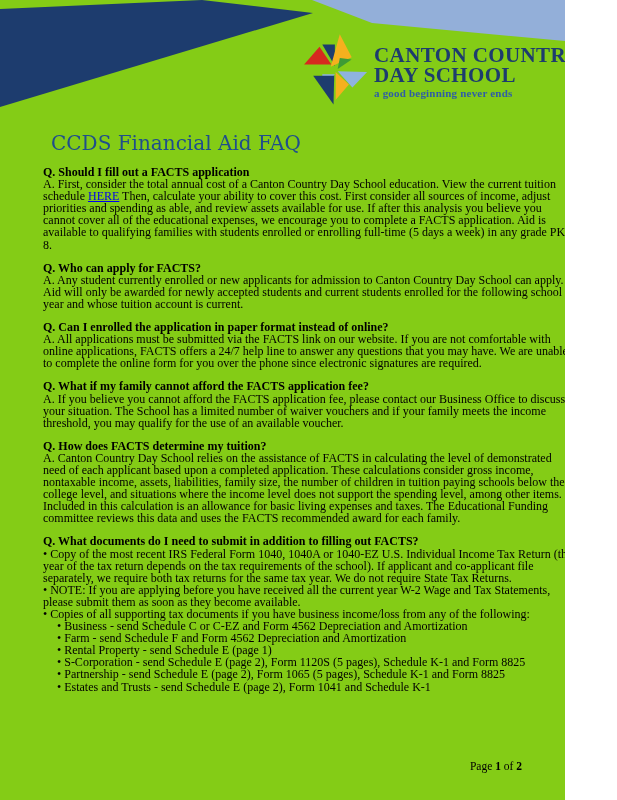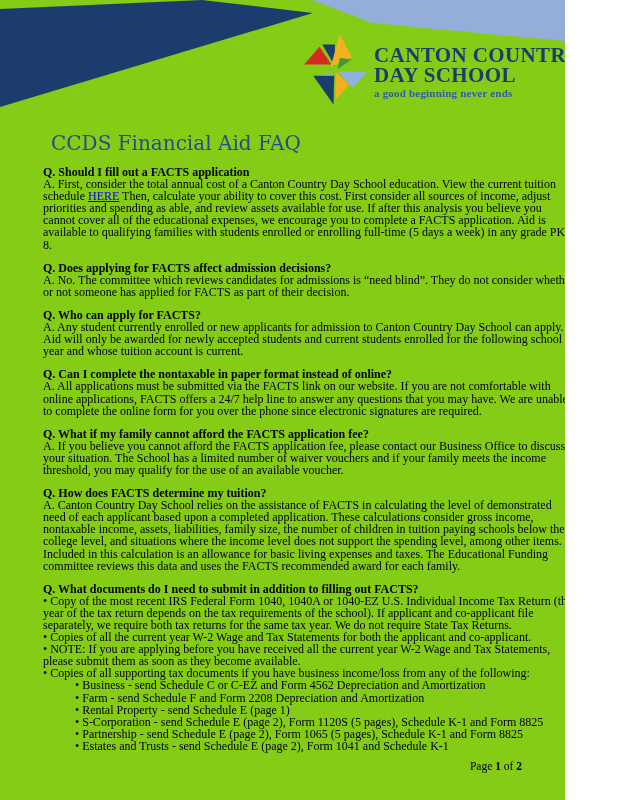--- a/index.html
+++ b/index.html
@@ -21,21 +21,21 @@
   .content{position:absolute;left:43px;top:131px;width:532px;}
   .title{
     font-family:"DejaVu Serif","Liberation Serif",serif; font-weight:normal;
     font-size:20px; line-height:24px; color:var(--title-navy); margin:0 0 11px 8px;
   }
   .faq{font-size:12px; line-height:12.1px;}
   .section{margin-bottom:11px;}
   .q{font-weight:bold;}
   .a{}
   .bullet{}
-  .bullet.lvl2{margin-left:32px;}
+  .bullet.lvl2{margin-left:14px;}
   a.link{color:var(--link-blue);text-decoration:underline;cursor:pointer;}
   .footer{
     position:absolute; right:43px; top:760px; font-size:11.5px; font-family:Liberation Serif, serif;
   }
   .footer b{font-weight:bold;}
 </style>
 </head>
 <body>
 
 <div class="page">
@@ -65,47 +65,42 @@
   </div>
 
   <div class="content">
     <h1 class="title">CCDS Financial Aid FAQ</h1>
     <div class="faq" id="faq">
         <div class="section">
           <div class="q">Q. Should I fill out a FACTS application</div>
           <div class="a">A. First, consider the total annual cost of a Canton Country Day School education. View the current tuition schedule <a class="link" href="#">HERE</a> Then, calculate your ability to cover this cost. First consider all sources of income, adjust priorities and spending as able, and review assets available for use. If after this analysis you believe you cannot cover all of the educational expenses, we encourage you to complete a FACTS application. Aid is available to qualifying families with students enrolled or enrolling full-time (5 days a week) in any grade PK-8.</div>
         </div>
         <div class="section">
-          <div class="q">Q. Does applying for FACTS affect admission decisions?</div>
-          <div class="a">A. No. The committee which reviews candidates for admissions is “need blind”. They do not consider whether or not someone has applied for FACTS as part of their decision.</div>
-        </div>
-        <div class="section">
           <div class="q">Q. Who can apply for FACTS?</div>
           <div class="a">A. Any student currently enrolled or new applicants for admission to Canton Country Day School can apply. Aid will only be awarded for newly accepted students and current students enrolled for the following school year and whose tuition account is current.</div>
         </div>
         <div class="section">
-          <div class="q">Q. Can I complete the nontaxable in paper format instead of online?</div>
+          <div class="q">Q. Can I enrolled the application in paper format instead of online?</div>
           <div class="a">A. All applications must be submitted via the FACTS link on our website. If you are not comfortable with online applications, FACTS offers a 24/7 help line to answer any questions that you may have. We are unable to complete the online form for you over the phone since electronic signatures are required.</div>
         </div>
         <div class="section">
           <div class="q">Q. What if my family cannot afford the FACTS application fee?</div>
           <div class="a">A. If you believe you cannot afford the FACTS application fee, please contact our Business Office to discuss your situation. The School has a limited number of waiver vouchers and if your family meets the income threshold, you may qualify for the use of an available voucher.</div>
         </div>
         <div class="section">
           <div class="q">Q. How does FACTS determine my tuition?</div>
           <div class="a">A. Canton Country Day School relies on the assistance of FACTS in calculating the level of demonstrated need of each applicant based upon a completed application. These calculations consider gross income, nontaxable income, assets, liabilities, family size, the number of children in tuition paying schools below the college level, and situations where the income level does not support the spending level, among other items. Included in this calculation is an allowance for basic living expenses and taxes. The Educational Funding committee reviews this data and uses the FACTS recommended award for each family.</div>
         </div>
         <div class="section">
           <div class="q">Q. What documents do I need to submit in addition to filling out FACTS?</div>
           <div class="bullet lvl1">• Copy of the most recent IRS Federal Form 1040, 1040A or 1040-EZ U.S. Individual Income Tax Return (the year of the tax return depends on the tax requirements of the school). If applicant and co-applicant file separately, we require both tax returns for the same tax year. We do not require State Tax Returns.</div>
-          <div class="bullet lvl1">• Copies of all the current year W-2 Wage and Tax Statements for both the applicant and co-applicant.</div>
           <div class="bullet lvl1">• NOTE: If you are applying before you have received all the current year W-2 Wage and Tax Statements, please submit them as soon as they become available.</div>
           <div class="bullet lvl1">• Copies of all supporting tax documents if you have business income/loss from any of the following:</div>
           <div class="bullet lvl2">• Business - send Schedule C or C-EZ and Form 4562 Depreciation and Amortization</div>
-          <div class="bullet lvl2">• Farm - send Schedule F and Form 2208 Depreciation and Amortization</div>
+          <div class="bullet lvl2">• Farm - send Schedule F and Form 4562 Depreciation and Amortization</div>
           <div class="bullet lvl2">• Rental Property - send Schedule E (page 1)</div>
           <div class="bullet lvl2">• S-Corporation - send Schedule E (page 2), Form 1120S (5 pages), Schedule K-1 and Form 8825</div>
           <div class="bullet lvl2">• Partnership - send Schedule E (page 2), Form 1065 (5 pages), Schedule K-1 and Form 8825</div>
           <div class="bullet lvl2">• Estates and Trusts - send Schedule E (page 2), Form 1041 and Schedule K-1</div>
         </div>
       </div>
   </div>
 
   <div class="footer">
     <span>Page</span>

